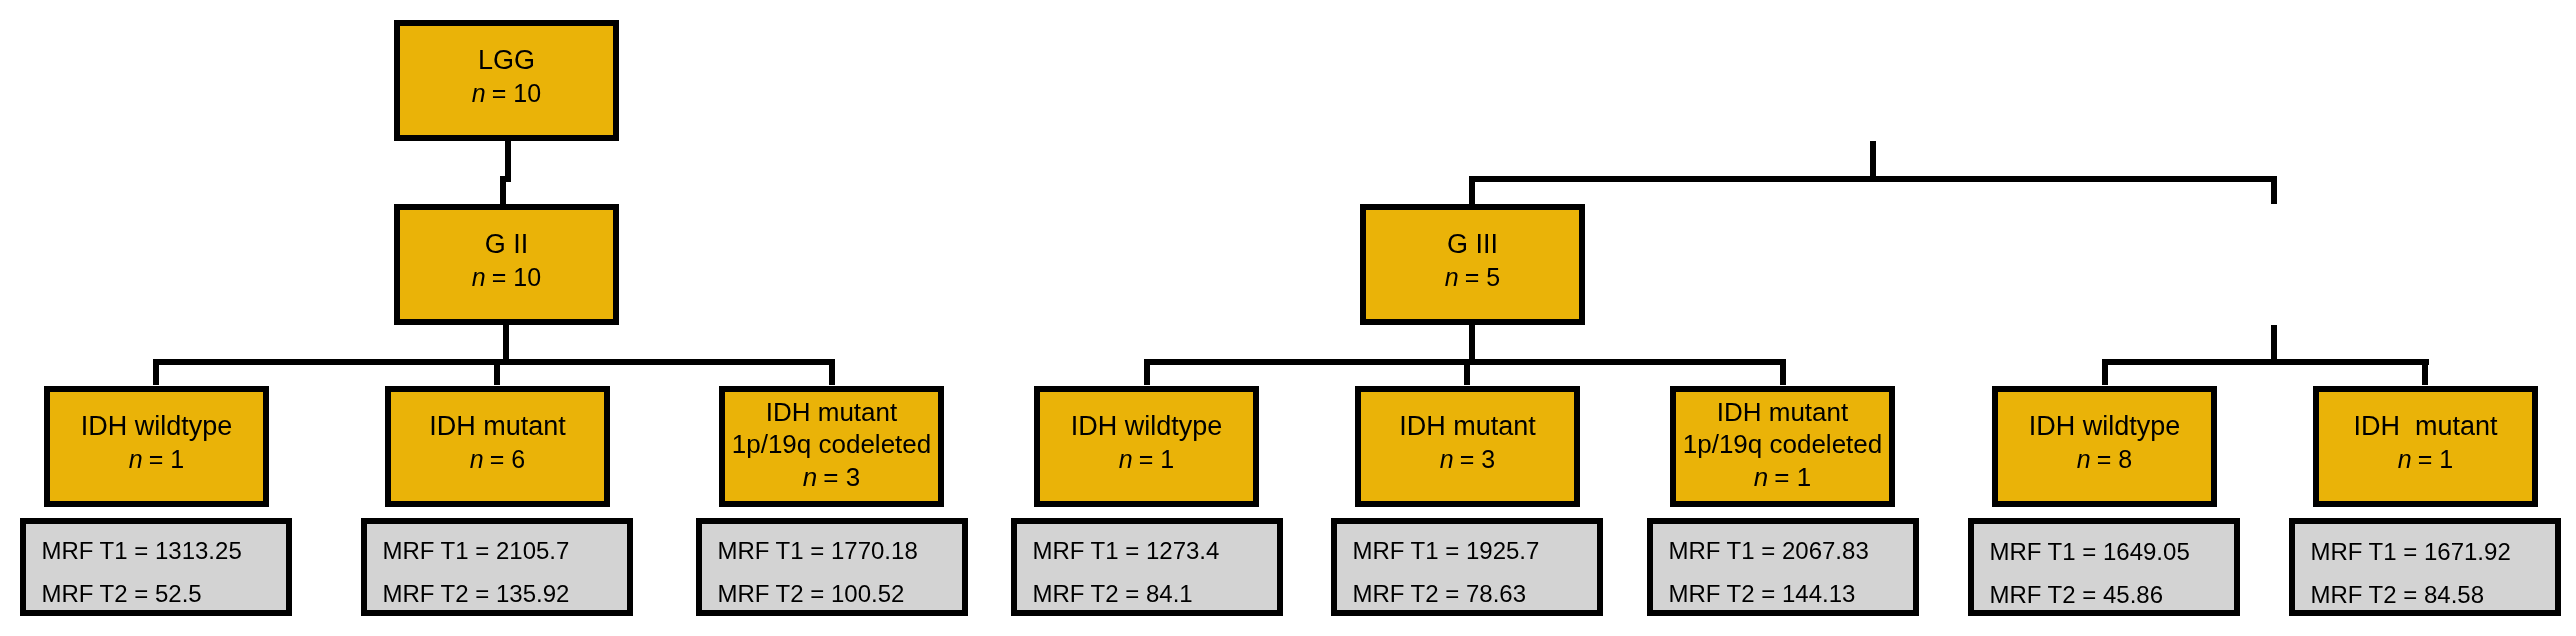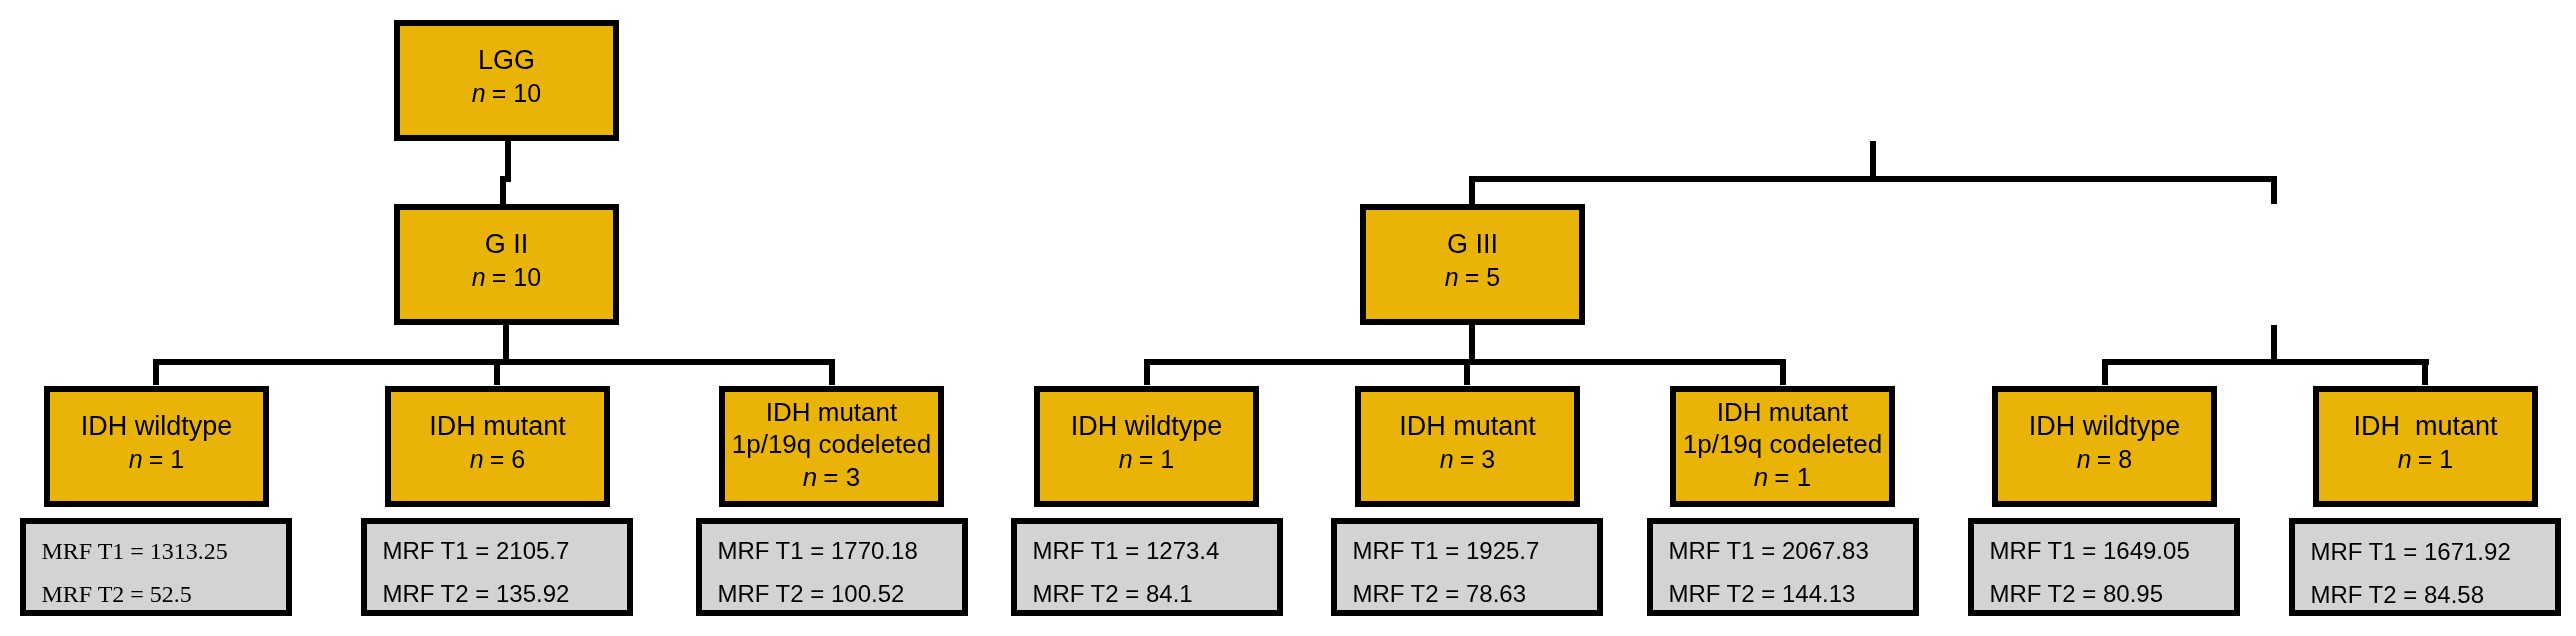--- a/index.html
+++ b/index.html
@@ -160,21 +160,21 @@
   </div>
   <div class="wb" style="left:1992px; top:386px;">
     <span class="lbl">IDH wildtype</span>
     <span class="nline"><i>n</i><span>= 8</span></span>
   </div>
   <div class="wb" style="left:2313px; top:386px;">
     <span class="lbl">IDH  mutant</span>
     <span class="nline"><i>n</i><span>= 1</span></span>
   </div>
 
-  <div class="gb" style="left:20px;font-family:Liberation Serif, serif;">
+  <div class="gb" style="left:20px;">
     <span class="mrf">MRF T1 = 1313.25</span>
     <span class="mrf">MRF T2 = 52.5</span>
   </div>
   <div class="gb" style="left:361px;">
     <span class="mrf">MRF T1 = 2105.7</span>
     <span class="mrf">MRF T2 = 135.92</span>
   </div>
   <div class="gb" style="left:696px;">
     <span class="mrf">MRF T1 = 1770.18</span>
     <span class="mrf">MRF T2 = 100.52</span>
@@ -184,23 +184,23 @@
     <span class="mrf">MRF T2 = 84.1</span>
   </div>
   <div class="gb" style="left:1331px;">
     <span class="mrf">MRF T1 = 1925.7</span>
     <span class="mrf">MRF T2 = 78.63</span>
   </div>
   <div class="gb" style="left:1647px;">
     <span class="mrf">MRF T1 = 2067.83</span>
     <span class="mrf">MRF T2 = 144.13</span>
   </div>
-  <div class="gb" style="left:1968px;">
+  <div class="gb" style="left:1968px;justify-content:center;">
     <span class="mrf">MRF T1 = 1649.05</span>
-    <span class="mrf">MRF T2 = 80.95</span>
+    <span class="mrf">MRF T2 = 45.86</span>
   </div>
   <div class="gb" style="left:2289px;justify-content:center;">
     <span class="mrf">MRF T1 = 1671.92</span>
     <span class="mrf">MRF T2 = 84.58</span>
   </div>
 
 </div>
 
 
 </body></html>

